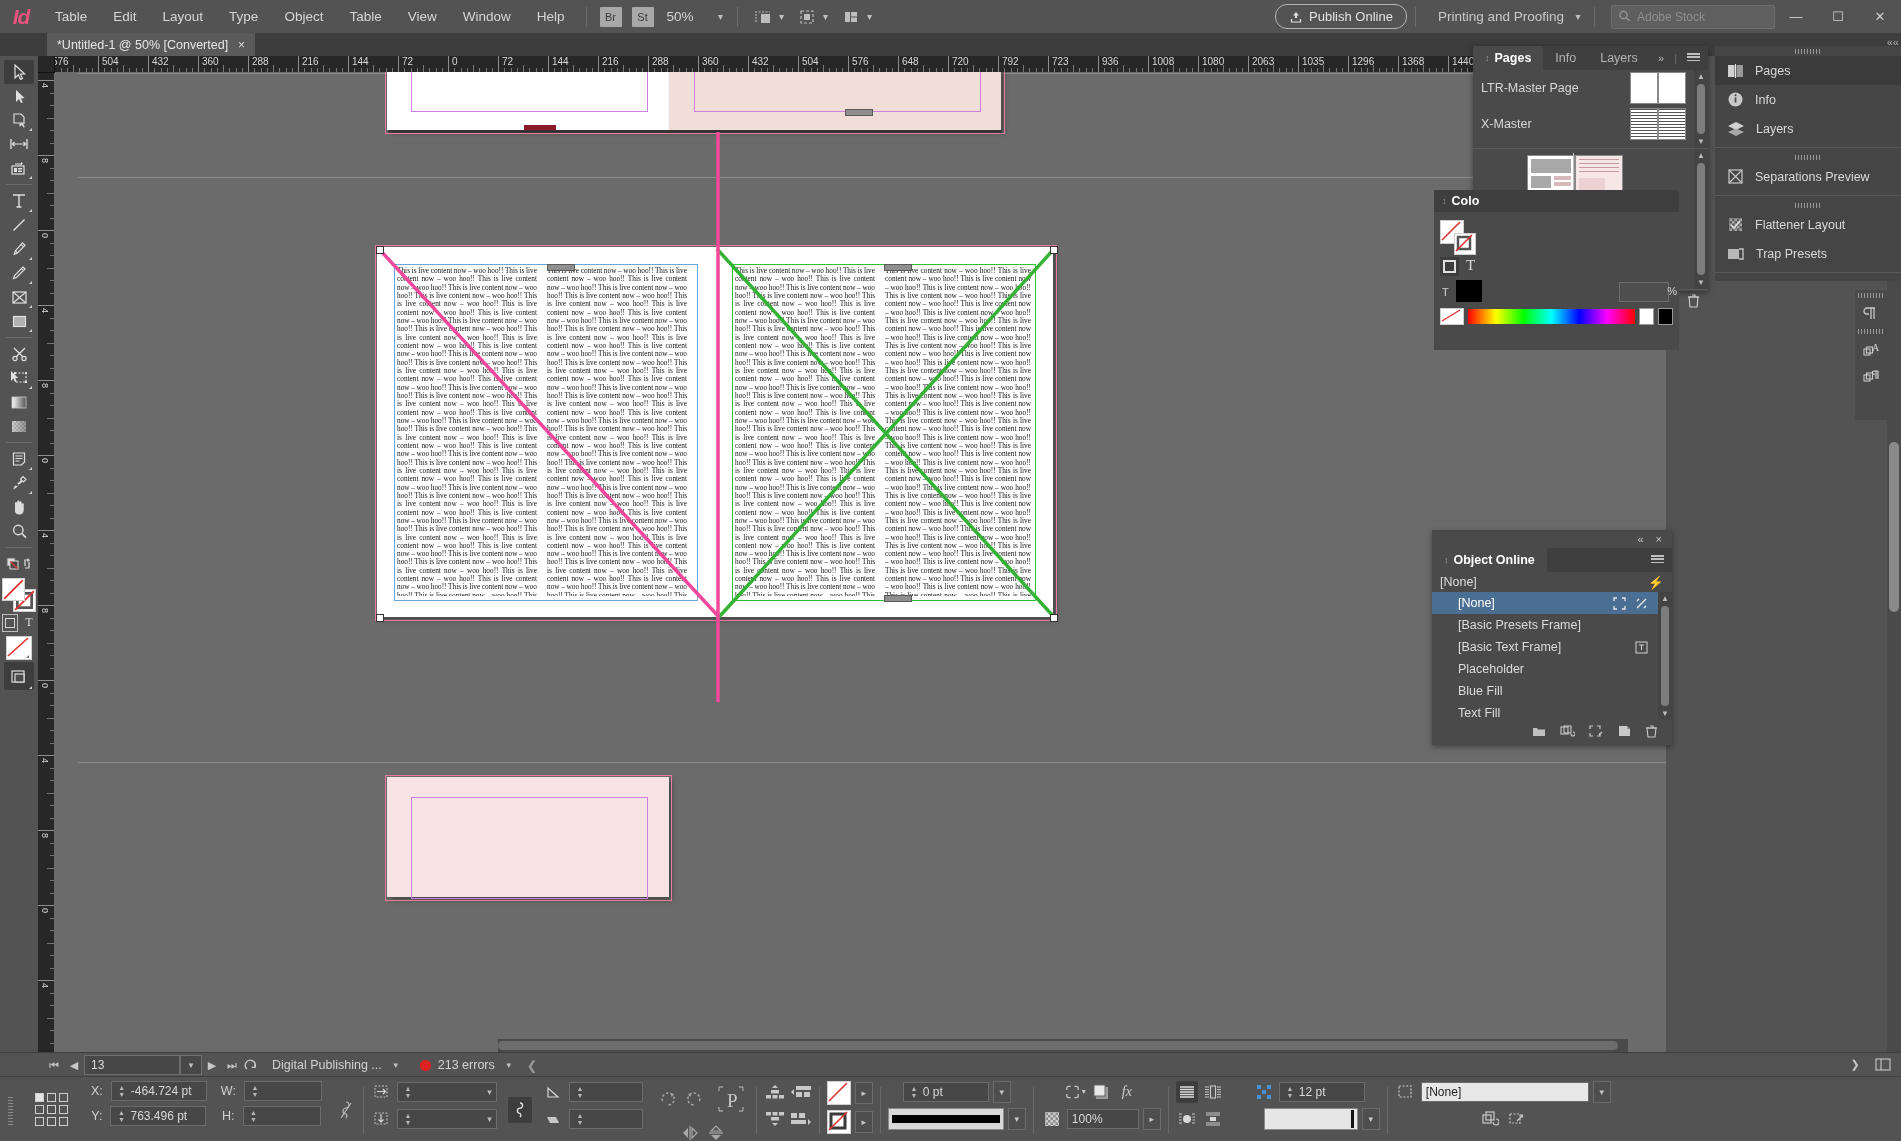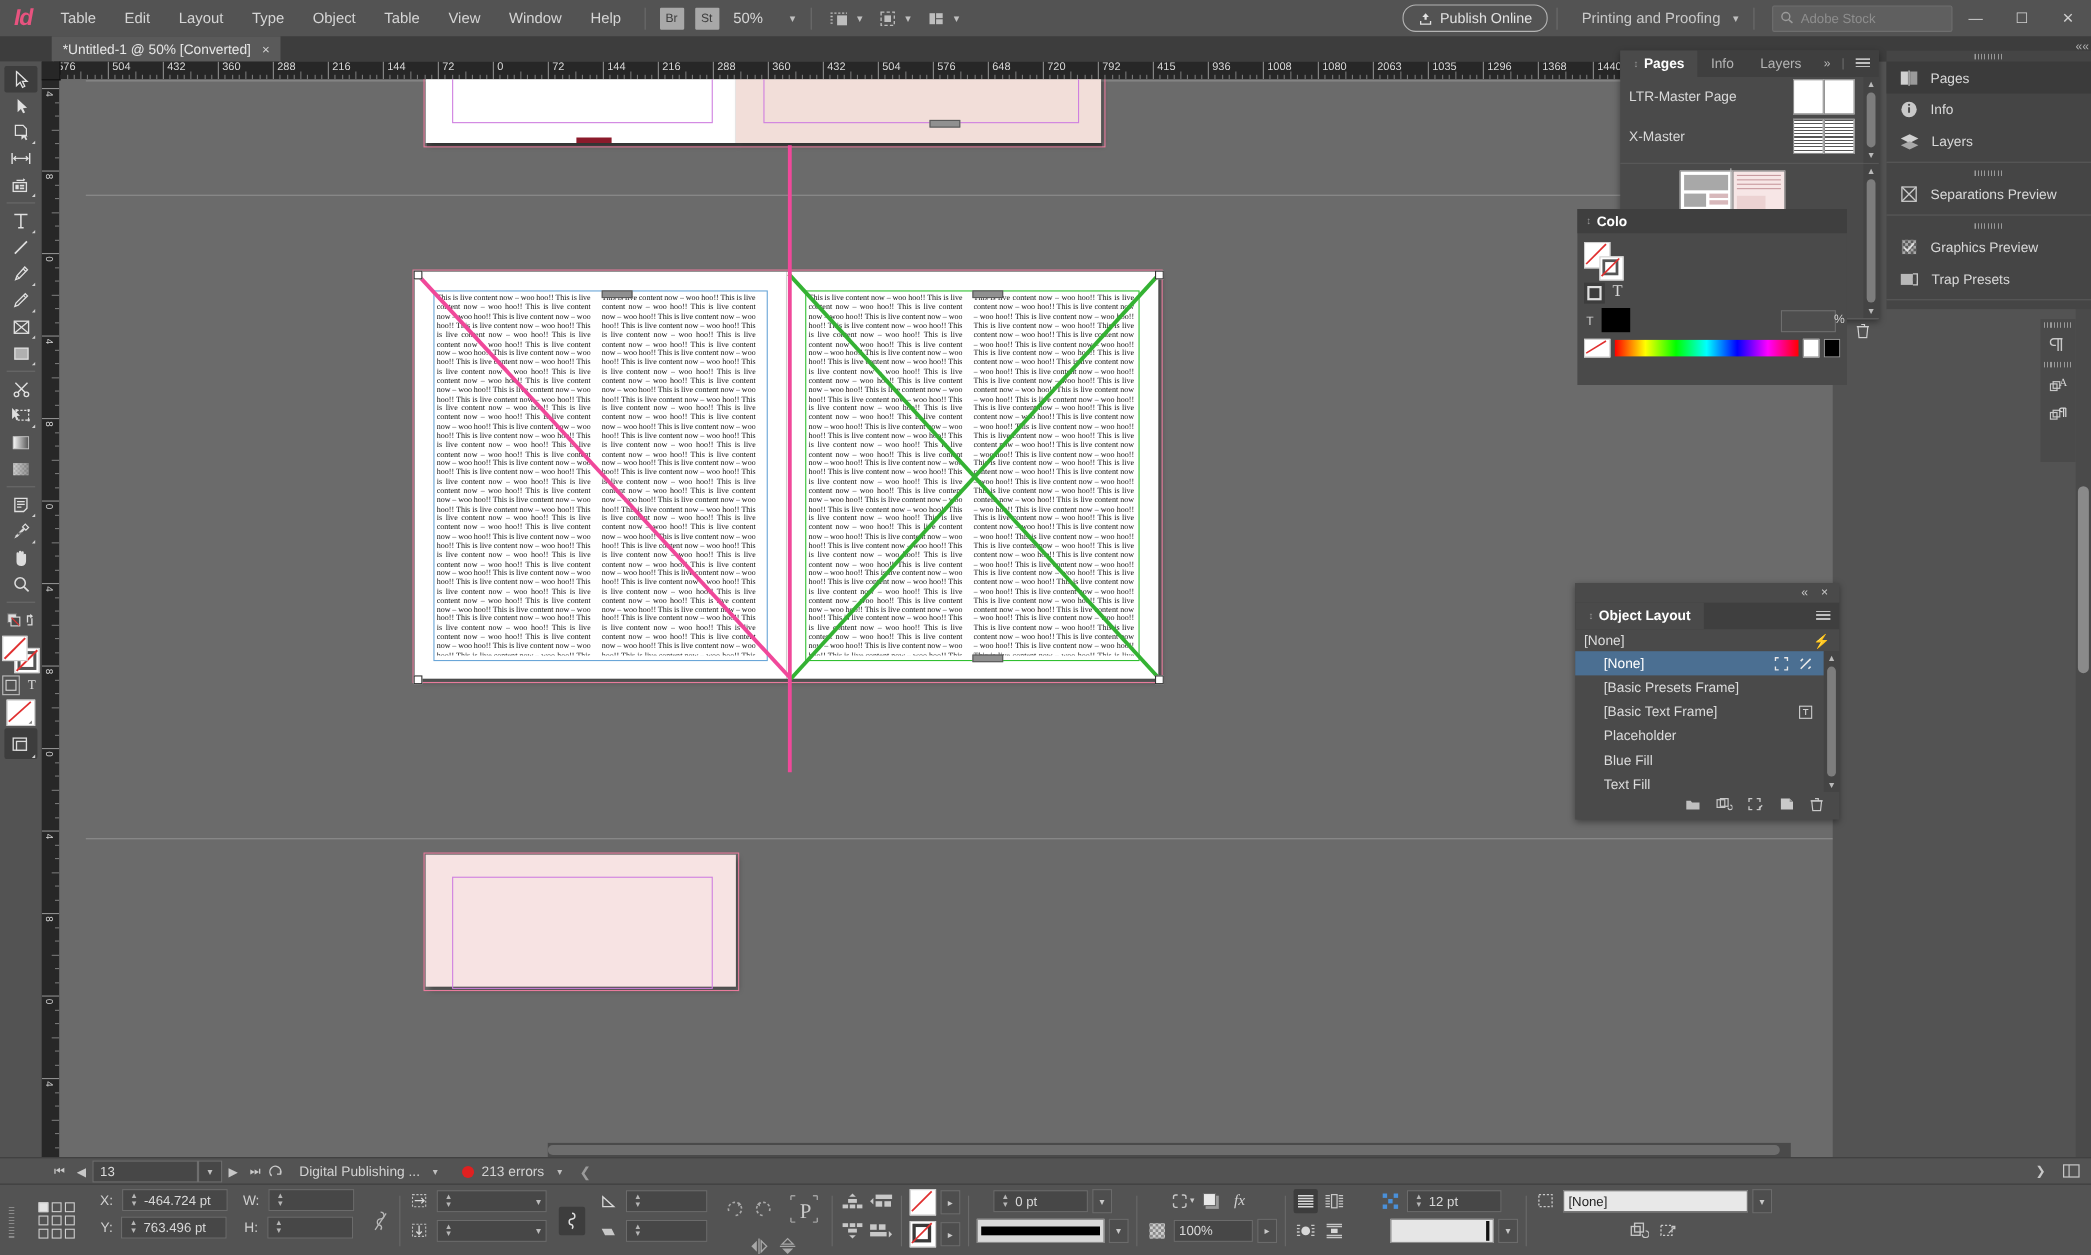--- a/index.html
+++ b/index.html
@@ -630,21 +630,21 @@
         <span>792</span>
       </div>
       <div class="rminor" style="left: 966.25px; height: 4px;"></div>
       <div class="rminor" style="left: 972.5px; height: 4px;"></div>
       <div class="rminor" style="left: 978.75px; height: 4px;"></div>
       <div class="rminor" style="left: 985px; height: 7px;"></div>
       <div class="rminor" style="left: 991.25px; height: 4px;"></div>
       <div class="rminor" style="left: 997.5px; height: 4px;"></div>
       <div class="rminor" style="left: 1003.75px; height: 4px;"></div>
       <div class="rtick" style="left: 1010px;">
-        <span>415</span>
+        <span>723</span>
       </div>
       <div class="rminor" style="left: 1016.25px; height: 4px;"></div>
       <div class="rminor" style="left: 1022.5px; height: 4px;"></div>
       <div class="rminor" style="left: 1028.75px; height: 4px;"></div>
       <div class="rminor" style="left: 1035px; height: 7px;"></div>
       <div class="rminor" style="left: 1041.25px; height: 4px;"></div>
       <div class="rminor" style="left: 1047.5px; height: 4px;"></div>
       <div class="rminor" style="left: 1053.75px; height: 4px;"></div>
       <div class="rtick" style="left: 1060px;">
         <span>936</span>
@@ -1455,21 +1455,21 @@
   </div>
 
   <div class="panel" style="left:1432px;top:530px;width:240px;height:215px;">
     <div style="height:18px;background:#4a4a4a;display:flex;align-items:center;justify-content:flex-end;gap:12px;padding-right:10px;color:#c8c8c8;font-size:11px">
       <span>«</span>
       <span>×</span>
     </div>
     <div class="panel-tabs">
       <div class="ptab active">
         <span class="grab">↕</span>
-        <span>Object Layout</span>
+        <span>Object Online</span>
       </div>
       <div class="p-menu">
         <span class="hamburger"></span>
       </div>
     </div>
     <div style="height:20px;display:flex;align-items:center;padding:0 8px;font-size:12.5px;color:#dcdcdc">
       <span>[None]</span>
       <span style="margin-left:auto;color:#cfcfcf">⚡</span>
     </div>
     <div style="display:flex;height:128px">
@@ -1648,21 +1648,21 @@
               <pattern id="chk3" width="5" height="5" patternUnits="userSpaceOnUse">
                 <rect width="5" height="5" fill="#5c5c5c"></rect>
                 <rect width="2.5" height="2.5" fill="#a8a8a8"></rect>
                 <rect x="2.5" y="2.5" width="2.5" height="2.5" fill="#a8a8a8"></rect>
               </pattern>
             </defs>
             <rect x="2" y="2" width="13" height="13" fill="url(#chk3)"></rect>
             <path d="M4 9 l3 3 l6-7" fill="none" stroke="#e0e0e0" stroke-width="1.6"></path>
           </svg>
       </span>
-      <span>Graphics Preview</span>
+      <span>Flattener Layout</span>
     </div>
     <div class="dock-item">
       <span>
         <svg width="18" height="16" viewBox="0 0 18 16">
             <rect x="1" y="3" width="11" height="10" fill="#b8b8b8"></rect>
             <path d="M12 3h4v10h-4" fill="none" stroke="#c8c8c8" stroke-width="1.3"></path>
             <rect x="12" y="6.5" width="3" height="3" fill="#4a4a4a"></rect>
           </svg>
       </span>
       <span>Trap Presets</span>

